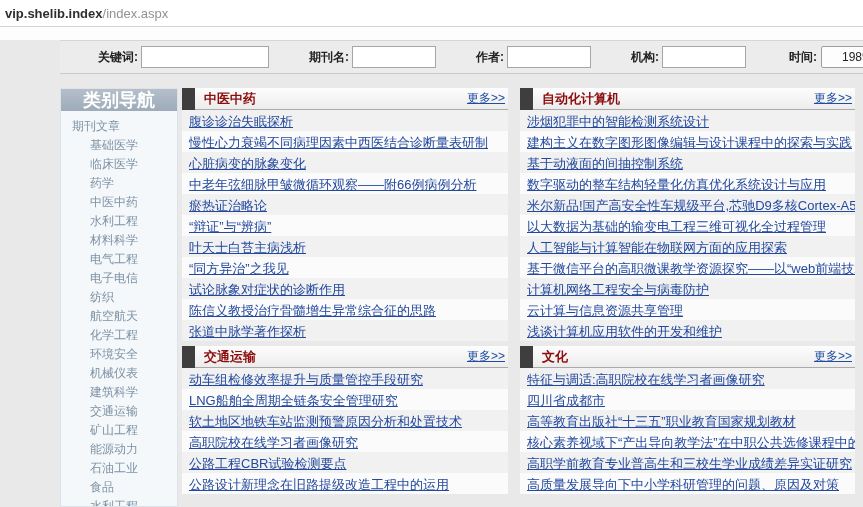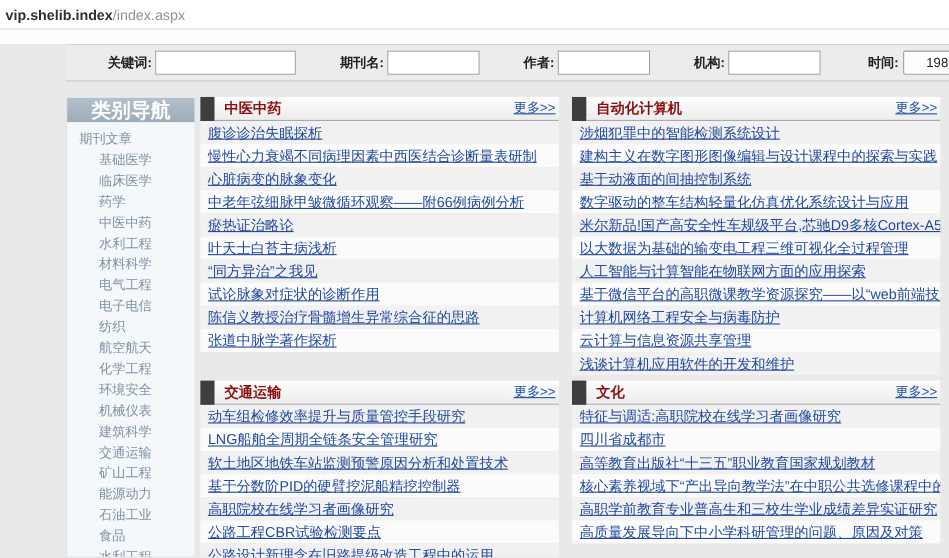--- a/index.html
+++ b/index.html
@@ -150,20 +150,21 @@
         <span class="sq"></span>
         <span class="panel-title">中医中药</span>
         <a class="more">更多&gt;&gt;</a>
       </div>
       <ul class="links">
           <li class="link-row"><a class="article-link">腹诊诊治失眠探析</a></li>
           <li class="link-row"><a class="article-link">慢性心力衰竭不同病理因素中西医结合诊断量表研制</a></li>
           <li class="link-row"><a class="article-link">心脏病变的脉象变化</a></li>
           <li class="link-row"><a class="article-link">中老年弦细脉甲皱微循环观察——附66例病例分析</a></li>
           <li class="link-row"><a class="article-link">瘀热证治略论</a></li>
+          <li class="link-row"><a class="article-link">“辩证”与“辨病”</a></li>
           <li class="link-row"><a class="article-link">叶天士白苔主病浅析</a></li>
           <li class="link-row"><a class="article-link">“同方异治”之我见</a></li>
           <li class="link-row"><a class="article-link">试论脉象对症状的诊断作用</a></li>
           <li class="link-row"><a class="article-link">陈信义教授治疗骨髓增生异常综合征的思路</a></li>
           <li class="link-row"><a class="article-link">张道中脉学著作探析</a></li>
         </ul>
     </section>
 
     <section class="panel">
       <div class="panel-header">
@@ -189,21 +190,20 @@
     <section class="panel">
       <div class="panel-header">
         <span class="sq"></span>
         <span class="panel-title">交通运输</span>
         <a class="more">更多&gt;&gt;</a>
       </div>
       <ul class="links">
           <li class="link-row"><a class="article-link">动车组检修效率提升与质量管控手段研究</a></li>
           <li class="link-row"><a class="article-link">LNG船舶全周期全链条安全管理研究</a></li>
           <li class="link-row"><a class="article-link">软土地区地铁车站监测预警原因分析和处置技术</a></li>
-          <li class="link-row"><a class="article-link">基于分数阶PID的硬臂挖泥船精挖控制器</a></li>
           <li class="link-row"><a class="article-link">高职院校在线学习者画像研究</a></li>
           <li class="link-row"><a class="article-link">公路工程CBR试验检测要点</a></li>
           <li class="link-row"><a class="article-link">公路设计新理念在旧路提级改造工程中的运用</a></li>
         </ul>
     </section>
 
     <section class="panel">
       <div class="panel-header">
         <span class="sq"></span>
         <span class="panel-title">文化</span>

